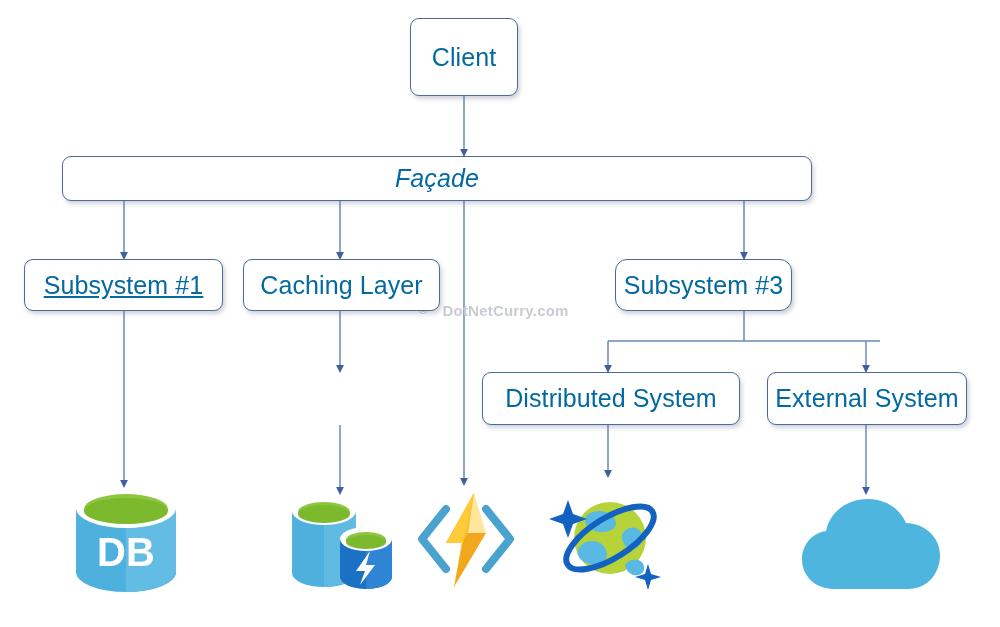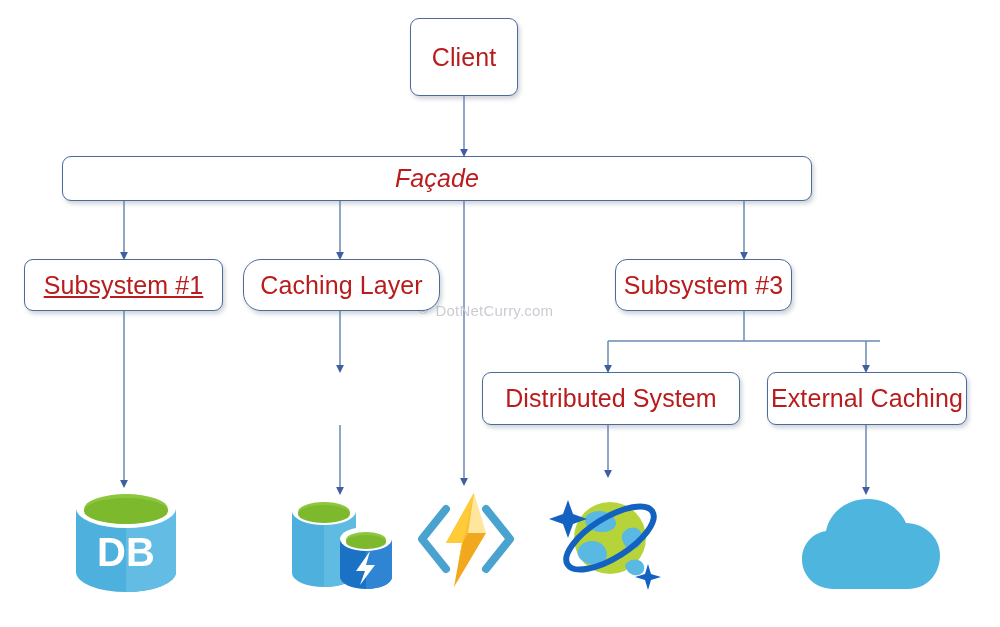--- a/index.html
+++ b/index.html
@@ -35,53 +35,54 @@
   
   .node {
     position: absolute;
     box-sizing: border-box;
     background: #ffffff;
     border: 1.6px solid #4a6b9c;
     border-radius: 9px;
     display: flex;
     align-items: center;
     justify-content: center;
-    color: #b91c1c;
+    color: #0369a1;
     box-shadow: 2px 3px 4px rgba(120,130,145,0.35);
     z-index: 3;
   }
   .node .label {
     font-size: 25px;
     line-height: 1;
     letter-spacing: 0.1px;
     white-space: nowrap;
   }
 
   #node-client      { left: 410px; top: 18px;  width: 108px; height: 78px; }
   #node-facade      { left: 62px;  top: 156px; width: 750px; height: 45px; font-style: italic; }
   #node-subsystem1  { left: 24px;  top: 259px; width: 199px; height: 52px; text-decoration: underline; }
-  #node-caching     { left: 243px; top: 259px; width: 197px; height: 52px; border-radius: 18px; }
+  #node-caching     { left: 243px; top: 259px; width: 197px; height: 52px; }
   #node-subsystem3  { left: 615px; top: 259px; width: 177px; height: 52px; border-radius: 12px; }
   #node-subsystem2  { left: 239px; top: 372px; width: 201px; height: 53px; }
   #node-distributed { left: 482px; top: 372px; width: 258px; height: 53px; }
   #node-external    { left: 767px; top: 372px; width: 200px; height: 53px; }
 
   
   #watermark {
     position: absolute;
     left: 418px;
     top: 302px;
     display: flex;
     align-items: flex-start;
-    gap: 7px;
+    gap: 14px;
     color: #c9cdd3;
     font-size: 15px;
     letter-spacing: 0.2px;
     z-index: 2;
     user-select: none;
+    font-weight: bold;
   }
   #watermark .wm-mark {
     font-size: 14px;
     line-height: 1;
   }
 
   
   .icon-slot {
     position: absolute;
     z-index: 3;
@@ -151,21 +152,21 @@
   <div class="node" id="node-subsystem3">
     <span class="label">Subsystem #3</span>
   </div>
 
 
   <div class="node" id="node-distributed">
     <span class="label">Distributed System</span>
   </div>
 
   <div class="node" id="node-external">
-    <span class="label">External Caching</span>
+    <span class="label">External System</span>
   </div>
 
   <div id="watermark">
     <span class="wm-mark">©</span>
     <span>DotNetCurry.com</span>
   </div>
 
   <div class="icon-slot" id="icon-db">
     <svg viewBox="0 0 108 104" xmlns="http://www.w3.org/2000/svg">
       <path d="M4 20 H104 V84 A50 20 0 0 1 4 84 Z" fill="#4eb0dd"></path>

